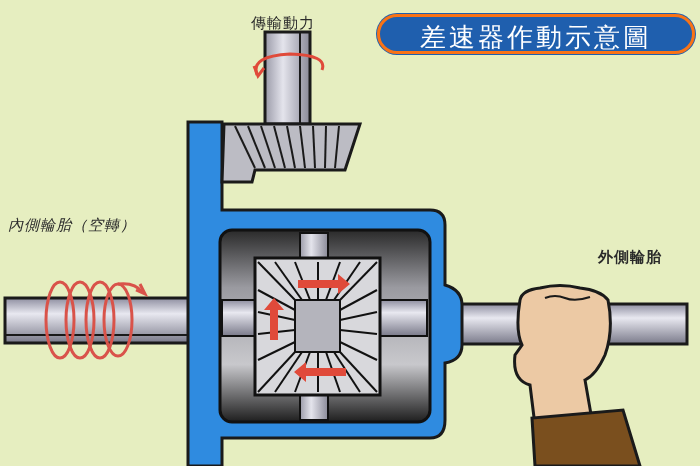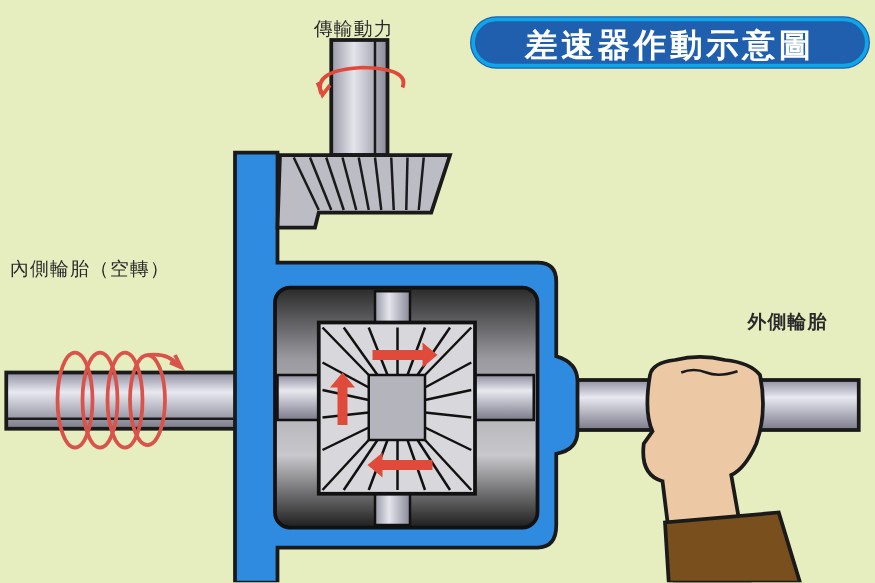--- a/index.html
+++ b/index.html
@@ -1,26 +1,26 @@
 <!DOCTYPE html>
 <html><head>
 <meta charset="utf-8">
 <style>
   html,body{margin:0;padding:0;}
   body{width:700px;height:466px;overflow:hidden;background:#e6eec0;position:relative;font-family:"DejaVu Sans",sans-serif;}
   .lbl{position:absolute;color:#2a2a2a;font-size:15px;white-space:nowrap;letter-spacing:1px;}
-  .title{position:absolute;left:377px;top:14px;width:318px;height:40px;border-radius:20px;background:#1f5fae;border:3px solid #0ea5e9;box-shadow:0 0 0 1px #1f5fae;color:#fff;font-weight:bold;font-size:26px;line-height:40px;text-align:center;letter-spacing:3px;box-sizing:border-box;}
+  .title{position:absolute;left:377px;top:14px;width:318px;height:40px;border-radius:20px;background:#1f5fae;border:3px solid #f97316;box-shadow:0 0 0 1px #1f5fae;color:#fff;font-weight:normal;font-size:26px;line-height:40px;text-align:center;letter-spacing:3px;box-sizing:border-box;}
   svg{position:absolute;left:0;top:0;}
 </style>
 </head>
 <body>
 
 <div class="title">差速器作動示意圖</div>
 <div class="lbl" style="left:251px;top:2px;margin-top:12px;">傳輸動力</div>
-<div class="lbl" style="left:8px;top:206px;">內側輪胎（空轉）</div>
+<div class="lbl" style="left:8px;top:216px;font-style:italic;">內側輪胎（空轉）</div>
 <div class="lbl" style="left:598px;top:248px;font-weight:bold;">外側輪胎</div>
 
 <svg width="700" height="466" viewBox="0 0 700 466">
   <defs>
     <linearGradient id="shaftV" x1="0" y1="0" x2="0" y2="1">
       <stop offset="0" stop-color="#8e8ea0"></stop>
         <stop offset="0.35" stop-color="#e8e8f0"></stop>
         <stop offset="1" stop-color="#7a7a8a"></stop>
     </linearGradient>
     <linearGradient id="shaftH" x1="0" y1="0" x2="1" y2="0">

